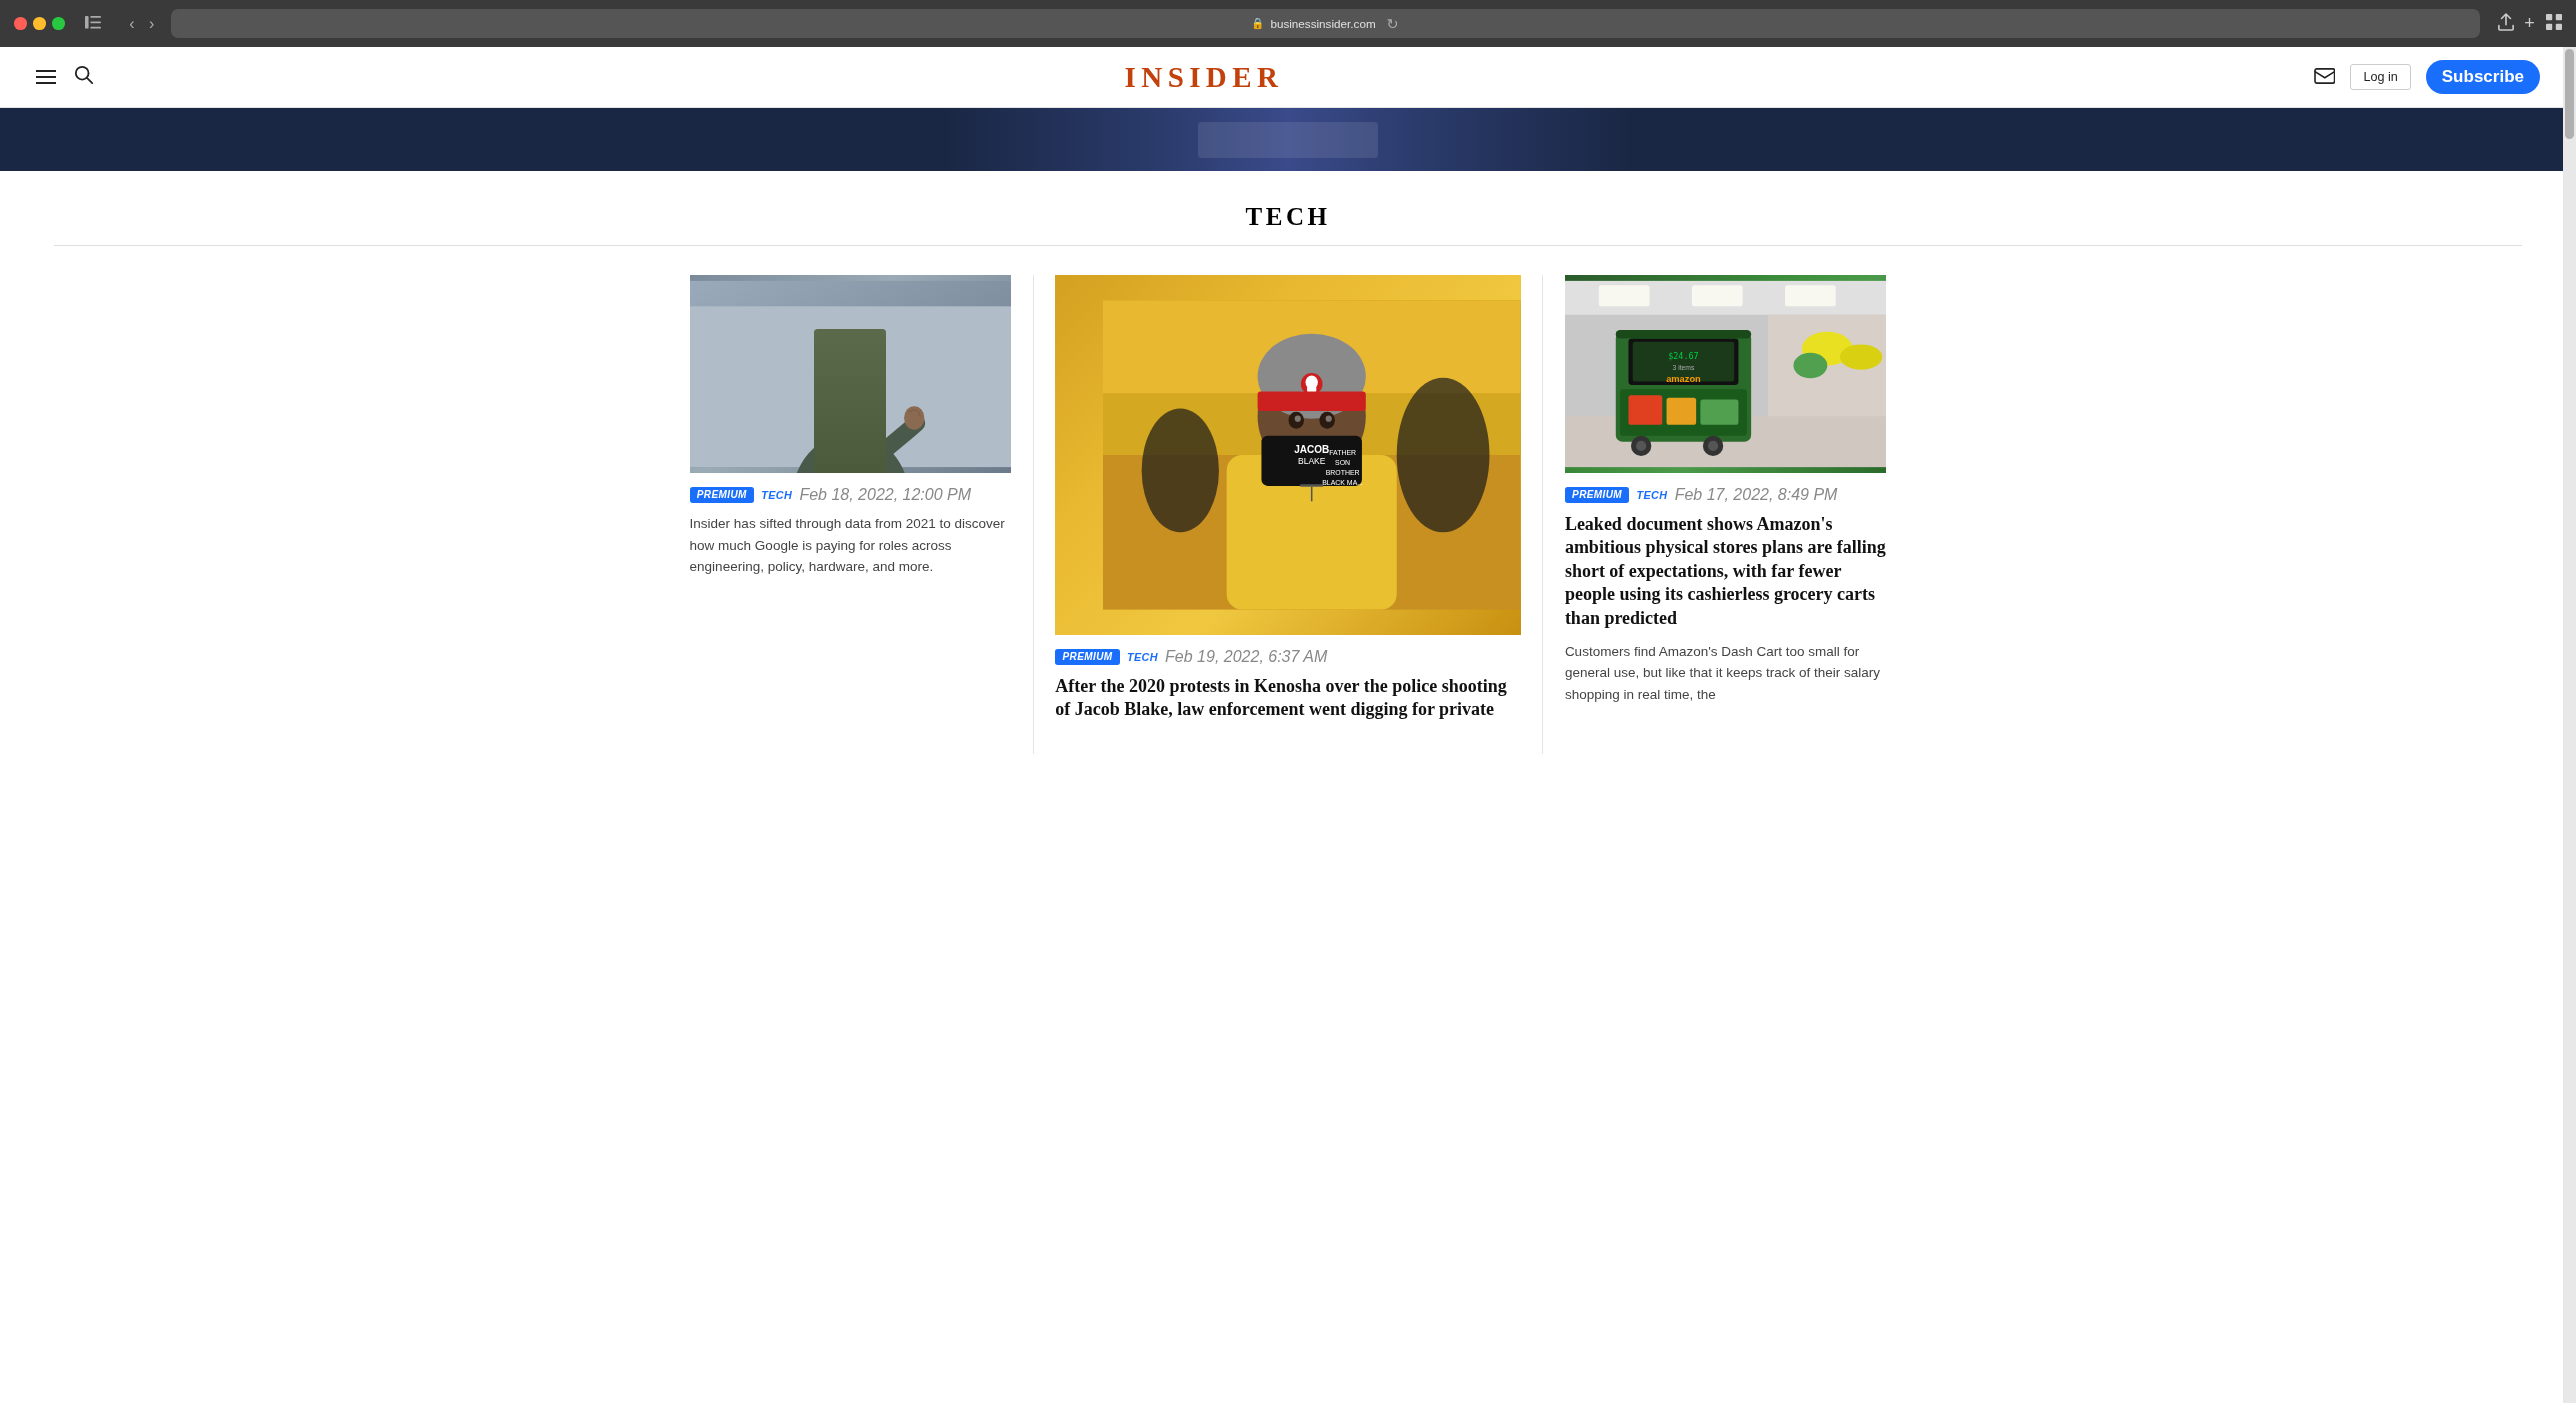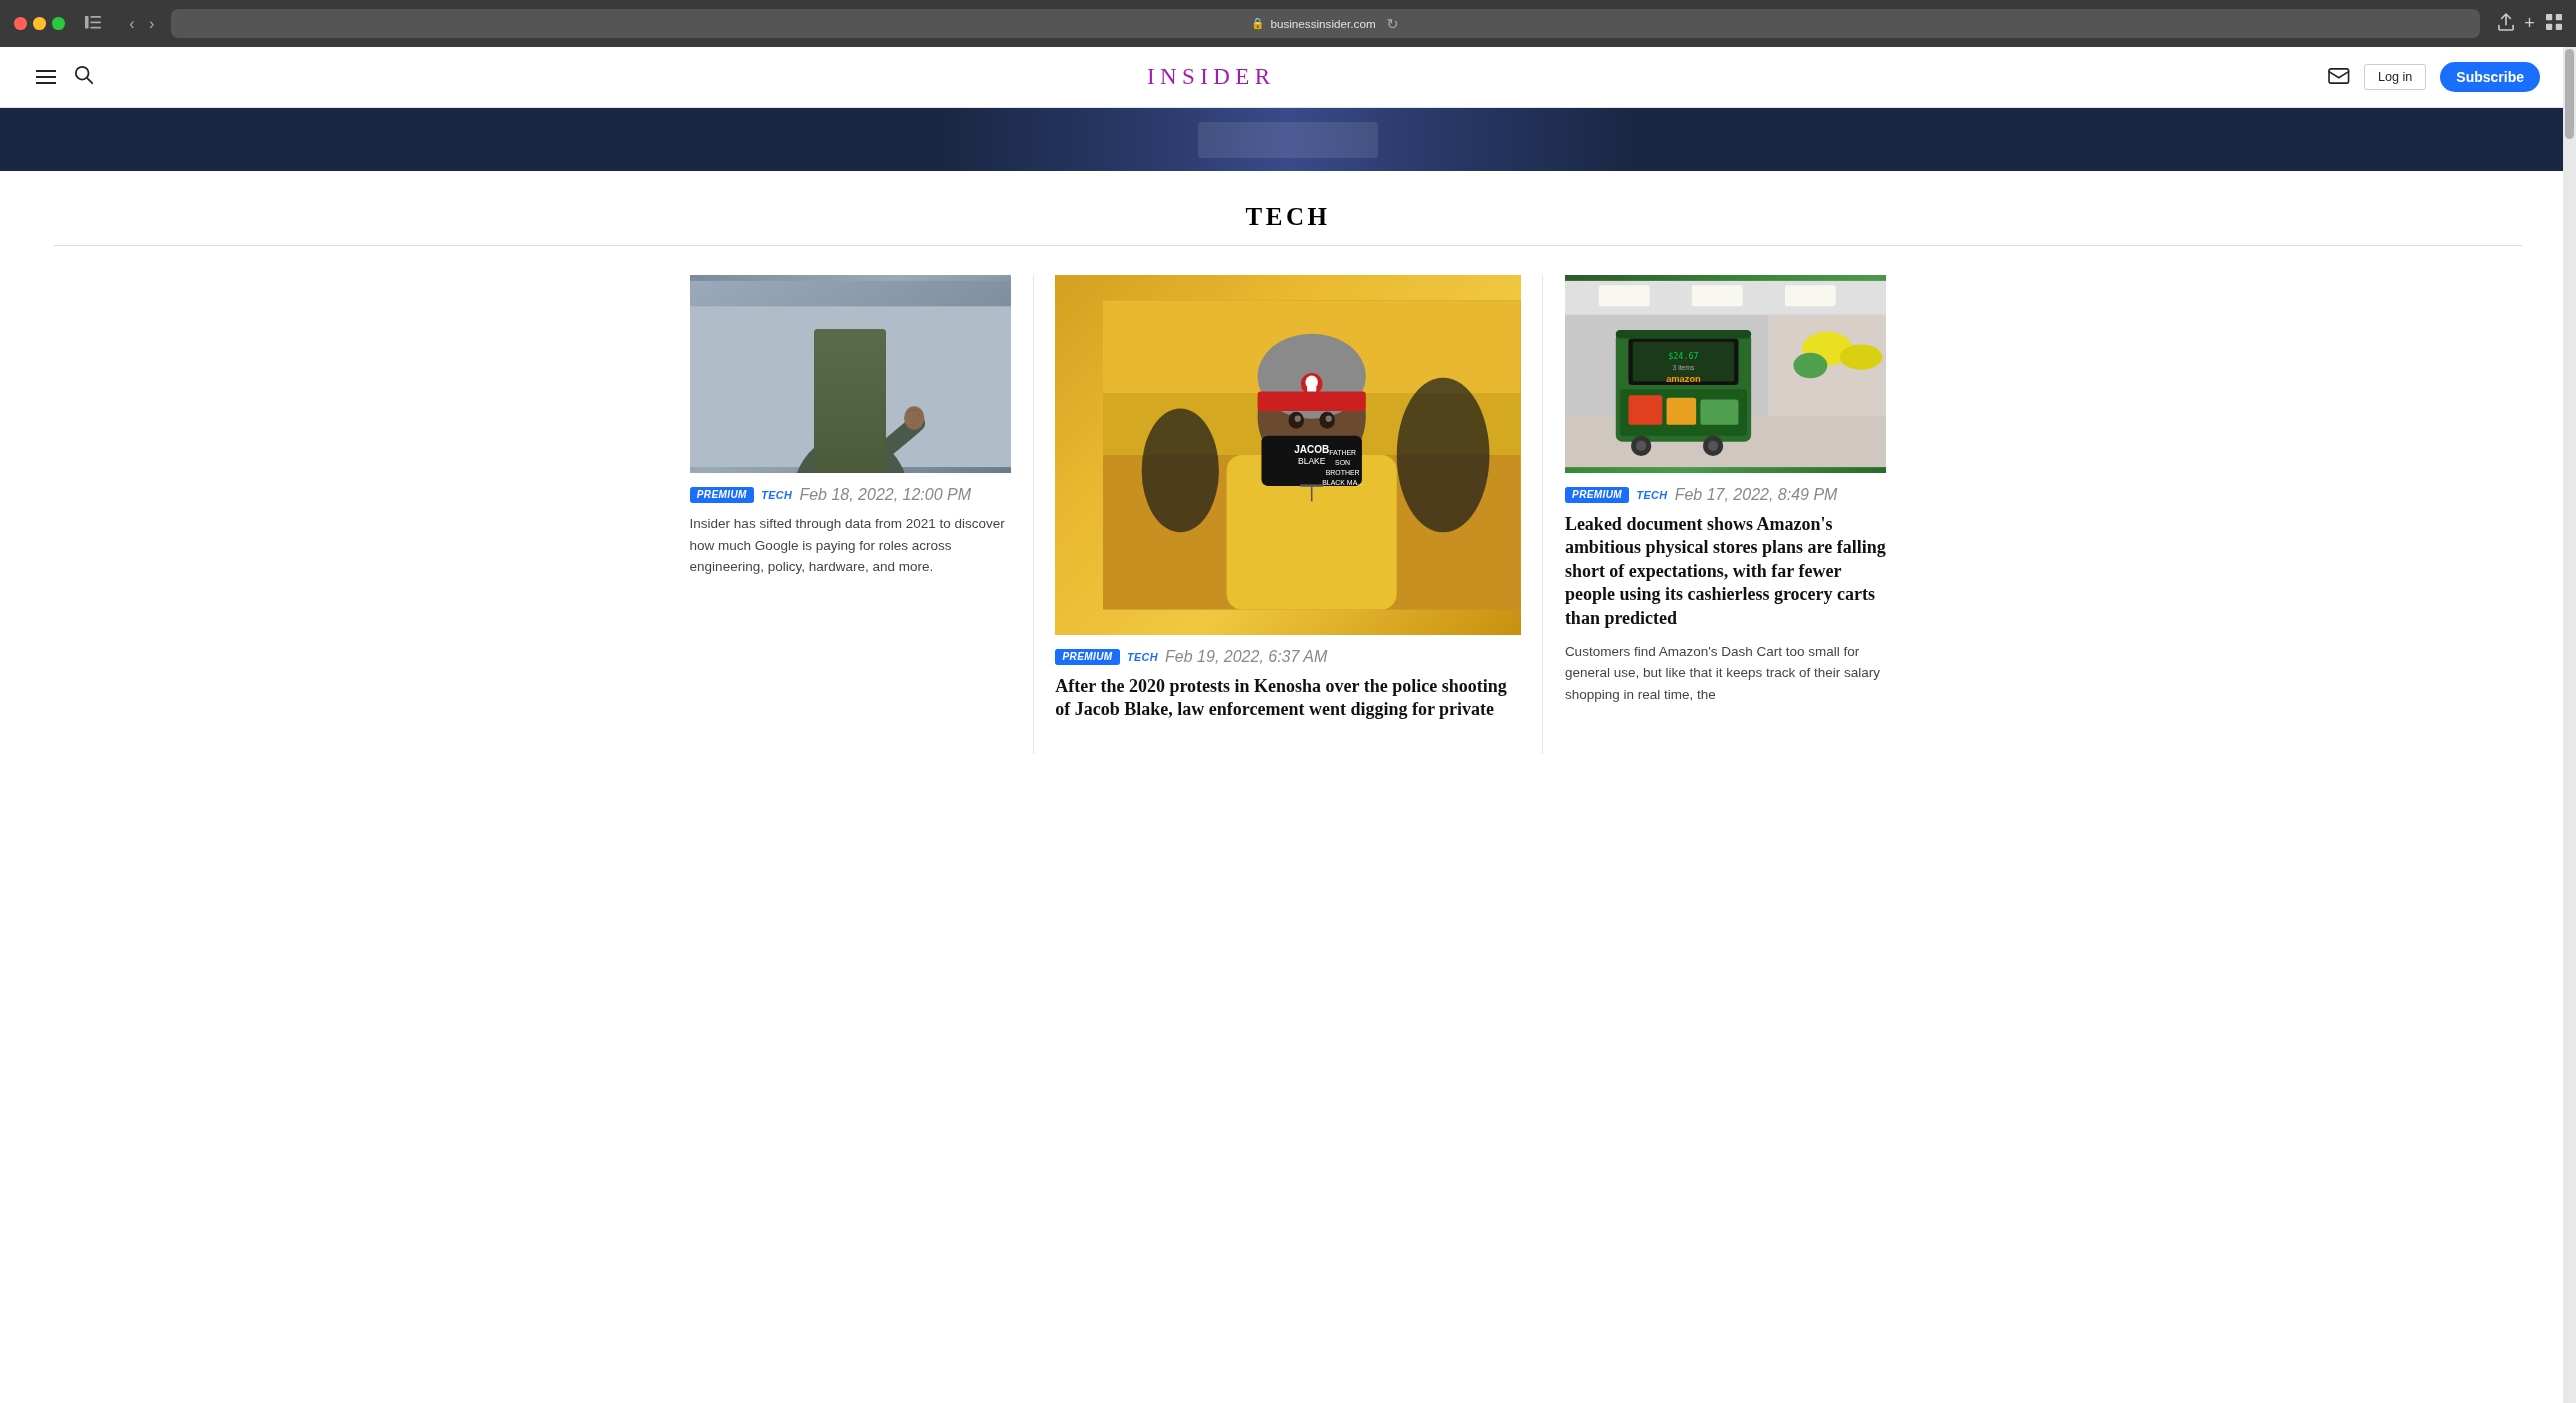--- a/index.html
+++ b/index.html
@@ -65,35 +65,35 @@
       padding: 0 36px;
       height: 61px;
       border-bottom: 0.9px solid #e5e5e5;
       background: #fff;
     }
     .header-left { display: flex; align-items: center; gap: 18px; }
     .hamburger-btn { background: none; border: none; cursor: pointer; display: flex; flex-direction: column; gap: 4.5px; }
     .hamburger-line { width: 20px; height: 1.8px; background: #222; }
     .search-btn { background: none; border: none; cursor: pointer; font-size: 18px; color: #222; }
     .site-logo {
-      font-size: 23px;
-      font-weight: 400;
+      font-size: 29px;
+      font-weight: 700;
       letter-spacing: 5.4px;
-      color: #a21caf;
+      color: #c2410c;
       font-family: Georgia, serif;
     }
     .header-right { display: flex; align-items: center; gap: 14.4px; }
     .email-btn { background: none; border: none; cursor: pointer; font-size: 20px; color: #222; }
     .login-btn {
       background: none; border: 0.9px solid #ccc; border-radius: 3px;
       padding: 5.4px 12.6px; font-size: 12.6px; cursor: pointer; color: #222;
     }
     .subscribe-btn {
       background: #1a6efc; color: #fff; border: none; border-radius: 18px;
-      padding: 7.2px 16px; font-size: 14px; font-weight: 600; cursor: pointer;
+      padding: 7.2px 16px; font-size: 17px; font-weight: 600; cursor: pointer;
     }
 
     
     .ad-banner {
       height: 63px;
       background: #1a2744;
       display: flex;
       align-items: center;
       justify-content: center;
       overflow: hidden;

